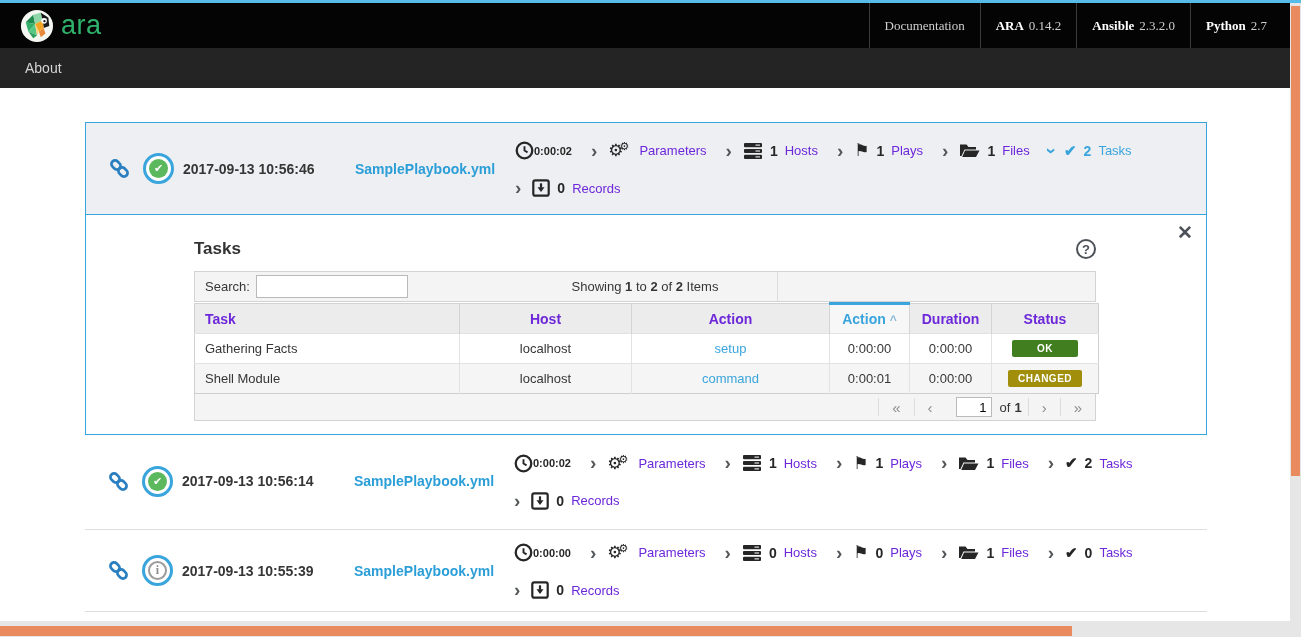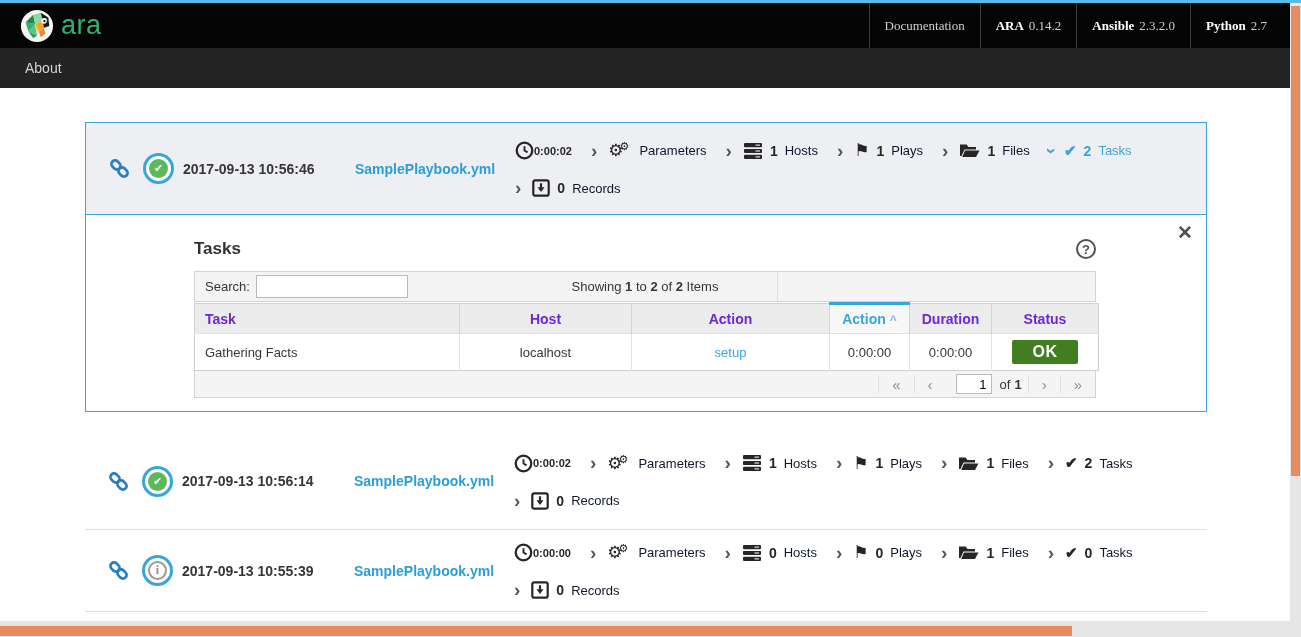--- a/index.html
+++ b/index.html
@@ -33,21 +33,21 @@
   .inner-ok { width:19px; height:19px; border-radius:50%; background:#5cb85c; color:#fff; font-size:11px; display:flex; align-items:center; justify-content:center; }
   .inner-info { width:19px; height:19px; border-radius:50%; border:2px solid #9b9b9b; color:#8f8f8f; font-weight:bold; font-size:12px; background:#fff; display:flex; align-items:center; justify-content:center; font-family:"Liberation Serif", serif; }
   .pb-date { margin-left:9px; width:150px; font-weight:bold; font-size:14px; color:#363636; flex:none; }
   .pb-file { margin-left:22px; width:132px; color:#2b9ed8; font-weight:bold; font-size:14px; flex:none; }
   .pb-stats { margin-left:28px; width:696px; display:flex; flex-wrap:wrap; align-items:center; row-gap:9px; }
   .stat { display:flex; align-items:center; margin-right:19px; }
   .chev { color:#55585a; font-size:19px; line-height:14px; margin-right:11px; font-weight:bold; }
   .chev-down { display:inline-block; transform:rotate(90deg); color:#39a5dc; font-size:19px; line-height:14px; margin-right:9px; font-weight:bold; }
   .stat-icon { margin-right:7px; display:flex; align-items:center; }
   .num { font-weight:bold; font-size:14px; color:#262626; margin-right:7px; }
-  .lbl { font-size:13px; color:#0f172a; }
+  .lbl { font-size:13px; color:#6d28d9; }
   .duration-txt { font-weight:bold; font-size:11px; color:#262626; }
   .glyph { color:#262626; }
   .flag-glyph { font-size:17px; }
   .check-glyph { font-size:15px; font-weight:bold; }
   .cogs { position:relative; margin-right:6px; }
   .cog-big { font-size:17px; color:#262626; }
   .cog-small { font-size:11px; color:#262626; position:relative; left:-4px; top:-6px; }
   .stat.blue .num, .stat.blue .lbl, .stat.blue .check-glyph { color:#39a5dc; }
   .flex-break { flex-basis:100%; height:0; }
 
@@ -67,21 +67,21 @@
 
   table.tasks { width:100%; border-collapse:collapse; font-size:13px; border:1px solid #cfcfcf; border-top:none; table-layout:fixed; }
   .tasks th { background:#ececec; font-weight:bold; font-size:14px; color:#6d28d9; padding:6px 10px; border-left:1px solid #d4d4d4; border-top:1px solid #d3d3d3; text-align:center; cursor:pointer; }
   .tasks th:first-child { border-left:none; text-align:left; }
   .tasks th.sorted { color:#39a5dc; border-top:3px solid #39a5dc; background:#f7f7f7; }
   .sort-caret { color:#8ab8d8; font-size:12px; margin-left:4px; }
   .tasks td { padding:6px 10px; border-left:1px solid #e2e2e2; border-top:1px solid #e2e2e2; text-align:center; color:#363636; }
   .tasks td:first-child { border-left:none; text-align:left; }
   .tasks tr.alt td { background:#f5f5f5; }
   .action-link { color:#39a5dc; font-weight:normal; cursor:pointer; }
-  .badge { display:inline-block; min-width:66px; padding:3px 10px; font-size:16px; font-weight:bold; color:#fff; border-radius:2px; letter-spacing:.5px; }
+  .badge { display:inline-block; min-width:66px; padding:3px 10px; font-size:10px; font-weight:bold; color:#fff; border-radius:2px; letter-spacing:.5px; }
   .badge-ok { background:#417e1f; }
   .badge-changed { background:#a18f0b; }
 
   .pagination-strip { border:1px solid #d3d3d3; border-top:none; background:#f4f4f4; height:27px; display:flex; align-items:center; justify-content:flex-end; font-size:13px; }
   .pg-btn { padding:0 13px; color:#8b8d8f; font-size:15px; border-left:1px solid #ddd; height:70%; display:flex; align-items:center; cursor:pointer; }
   .pg-input { width:36px; height:20px; text-align:right; border:1px solid #bbb; margin:0 8px 0 10px; padding:0 4px; font-size:13px; font-family:"Liberation Sans",sans-serif; }
   .pg-of { margin-right:4px; }
   .pg-total { font-weight:bold; margin-right:6px; }
 
   
@@ -263,20 +263,28 @@
         </thead>
         <tbody>
           <tr>
             <td>Gathering Facts</td>
             <td>localhost</td>
             <td><span class="action-link">setup</span></td>
             <td>0:00:00</td>
             <td>0:00:00</td>
             <td><span class="badge badge-ok">OK</span></td>
           </tr>
+          <tr class="alt">
+            <td>Shell Module</td>
+            <td>localhost</td>
+            <td><span class="action-link">command</span></td>
+            <td>0:00:01</td>
+            <td>0:00:00</td>
+            <td><span class="badge badge-changed">CHANGED</span></td>
+          </tr>
         </tbody>
       </table>
       <div class="pagination-strip">
         <span class="pg-btn">«</span>
         <span class="pg-btn">‹</span>
         <input class="pg-input" type="text" value="1" style="">
         <span class="pg-of">of</span>
         <span class="pg-total">1</span>
         <span class="pg-btn">›</span>
         <span class="pg-btn">»</span>

